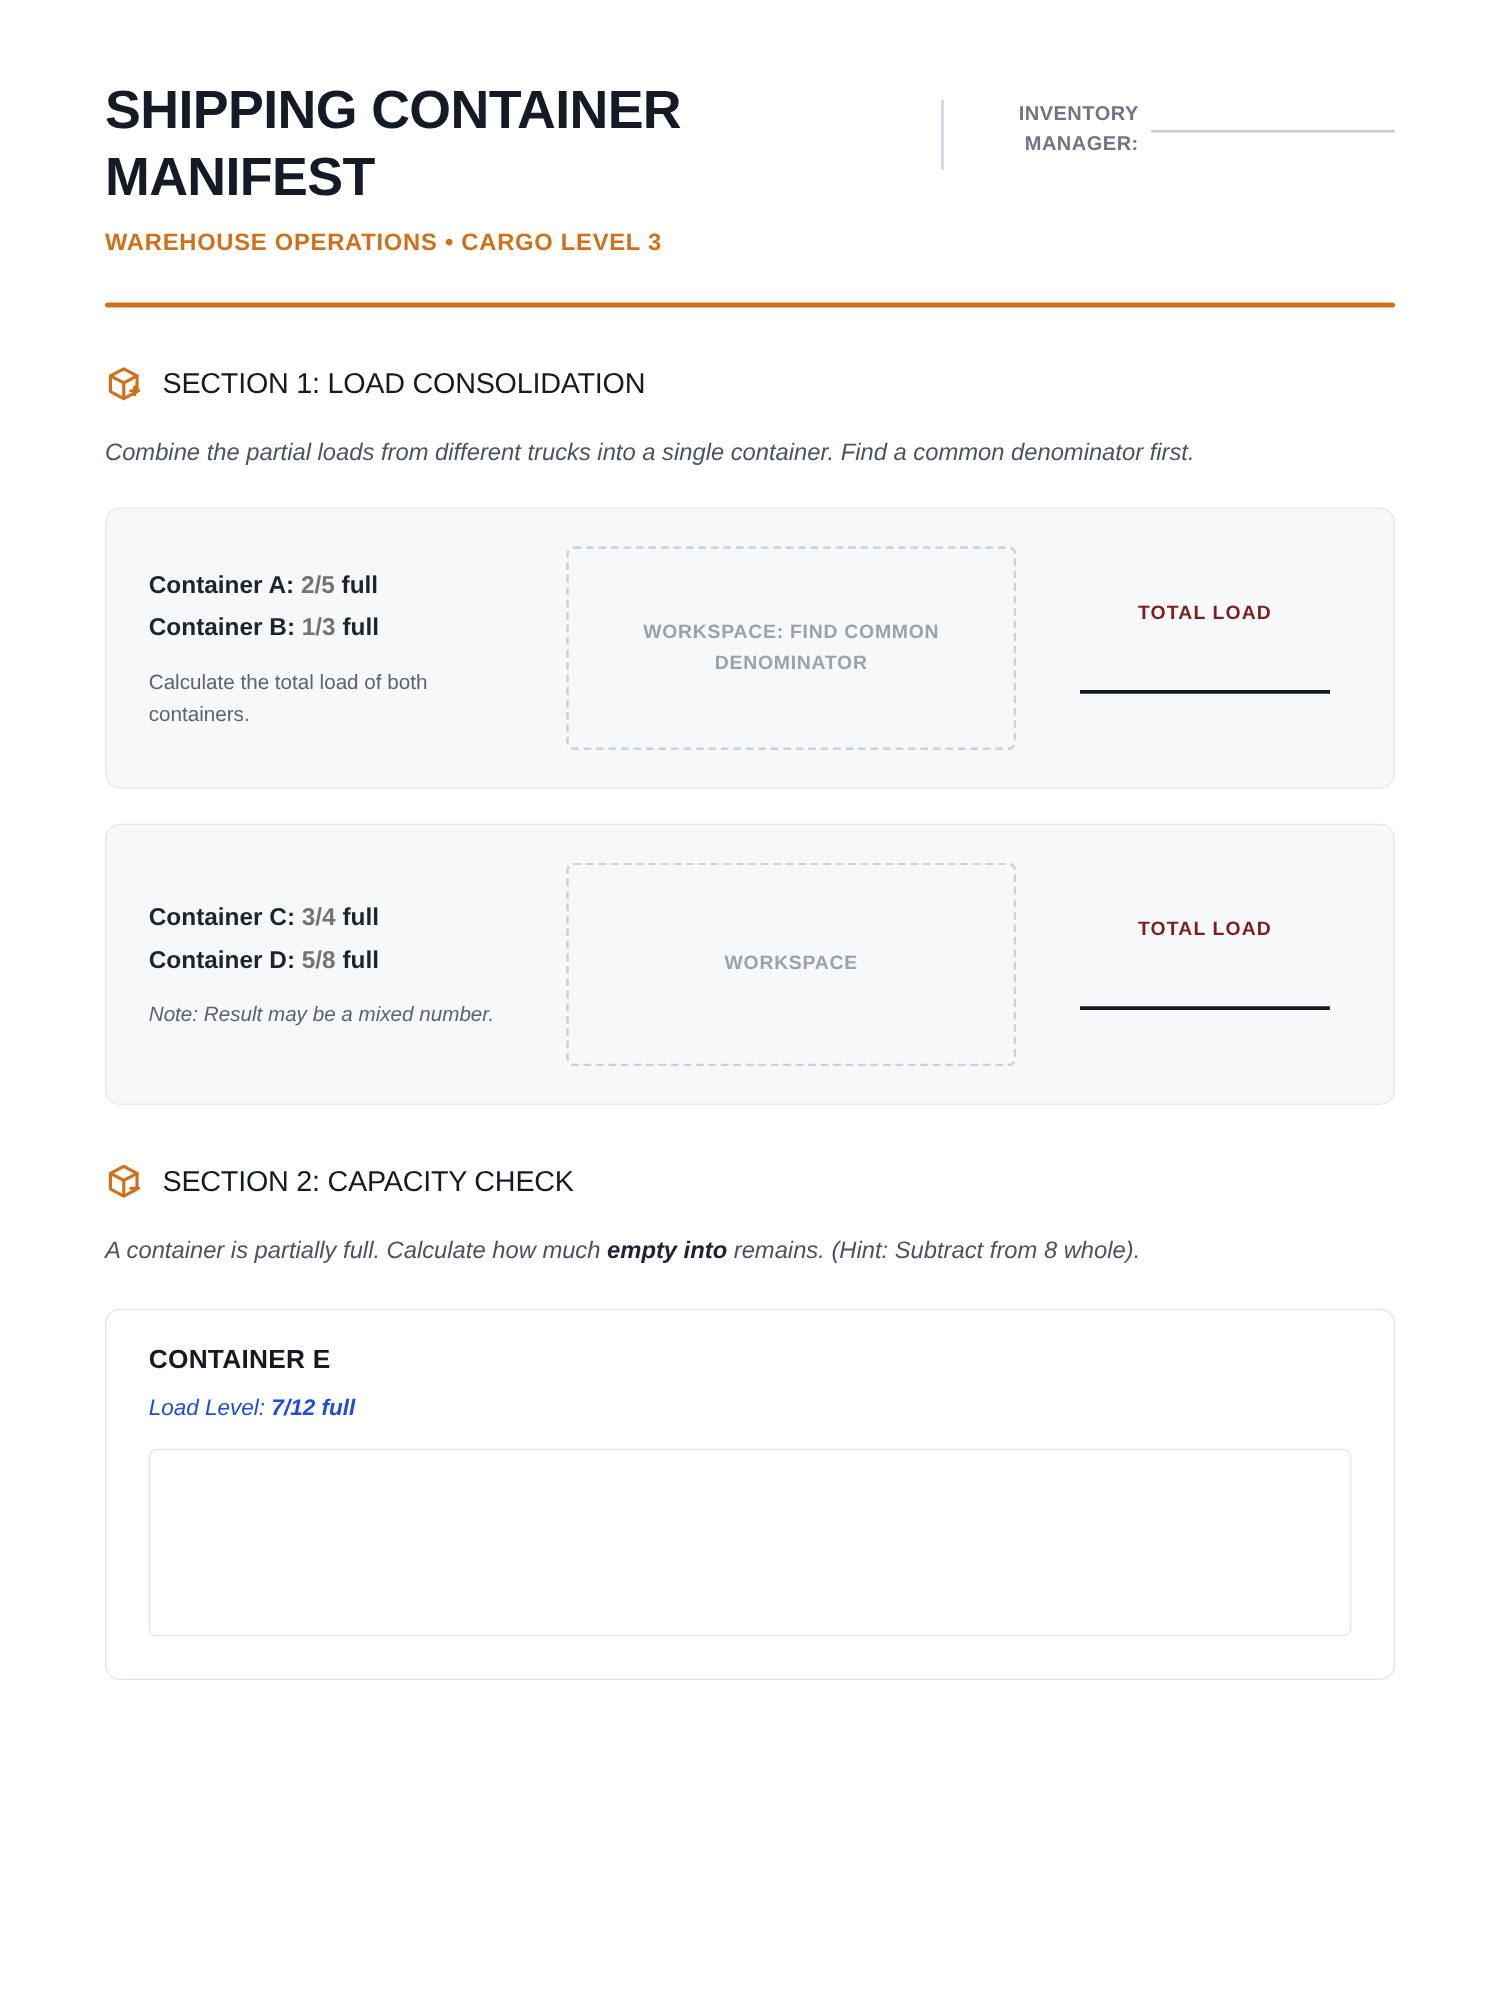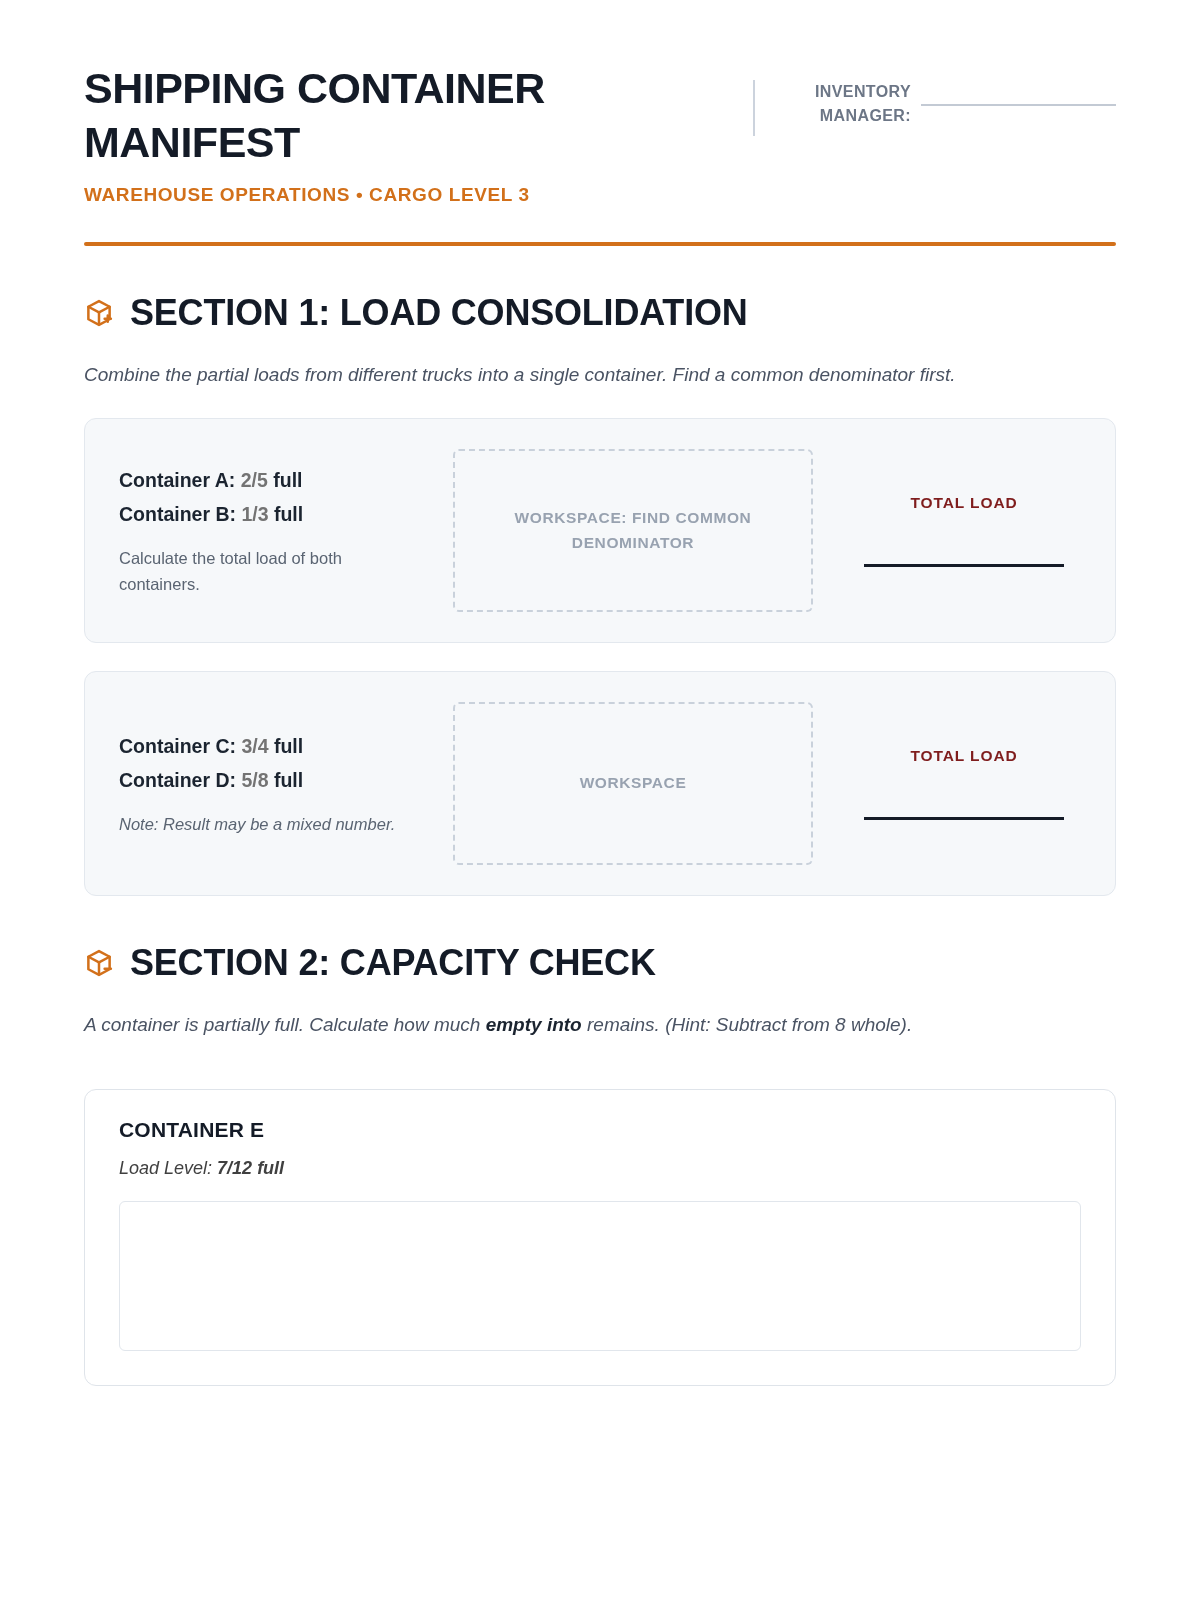--- a/index.html
+++ b/index.html
@@ -82,22 +82,22 @@
   }
 
   
   .section { margin-top: 46px; }
   .section-head {
     display: flex;
     align-items: center;
     gap: 16px;
   }
   .section-title {
-    font-size: 36px;
-    font-weight: 700;
+    font-size: 23px;
+    font-weight: 400;
     color: #141b27;
     letter-spacing: -0.2px;
     text-transform: uppercase;
   }
   .section-desc {
     margin-top: 26px;
     font-size: 19px;
     font-style: italic;
     line-height: 1.62;
     color: #4a5363;
@@ -166,21 +166,21 @@
     color: #7f1d1d;
     text-transform: uppercase;
   }
   .answer-line {
     width: 200px;
     border-bottom: 3px solid #141b27;
   }
 
   
   .grid2 {
-    margin-top: 48px;
+    margin-top: 30px;
     display: flex;
     gap: 44px;
   }
   .mini-card {
     flex: 1;
     background: #ffffff;
     border: 1px solid #dfe4ea;
     border-radius: 12px;
     padding: 28px 34px 34px 34px;
   }
@@ -188,21 +188,21 @@
     font-size: 21px;
     font-weight: 800;
     color: #141b27;
     letter-spacing: 0.2px;
     text-transform: uppercase;
   }
   .mini-sub {
     margin-top: 16px;
     font-size: 18px;
     font-style: italic;
-    color: #404040;
+    color: #1d4ed8;
   }
   .mini-sub b { font-weight: 800; font-style: italic; }
   .mini-box {
     margin-top: 22px;
     height: 150px;
     border: 1px solid #e1e6ec;
     border-radius: 6px;
     background: #ffffff;
   }
 

